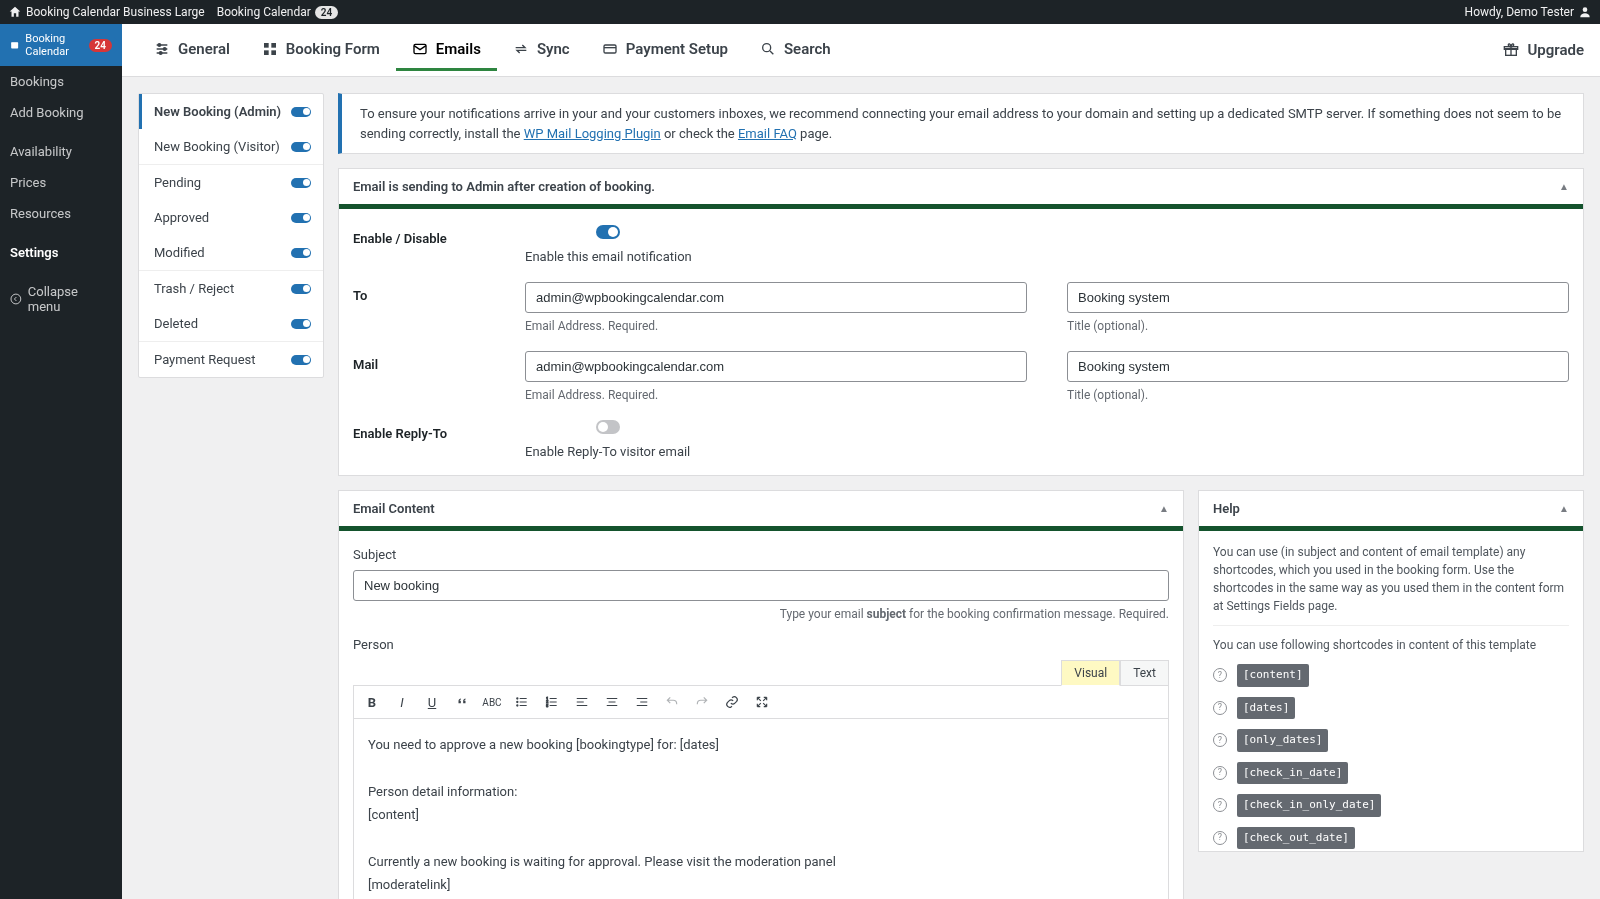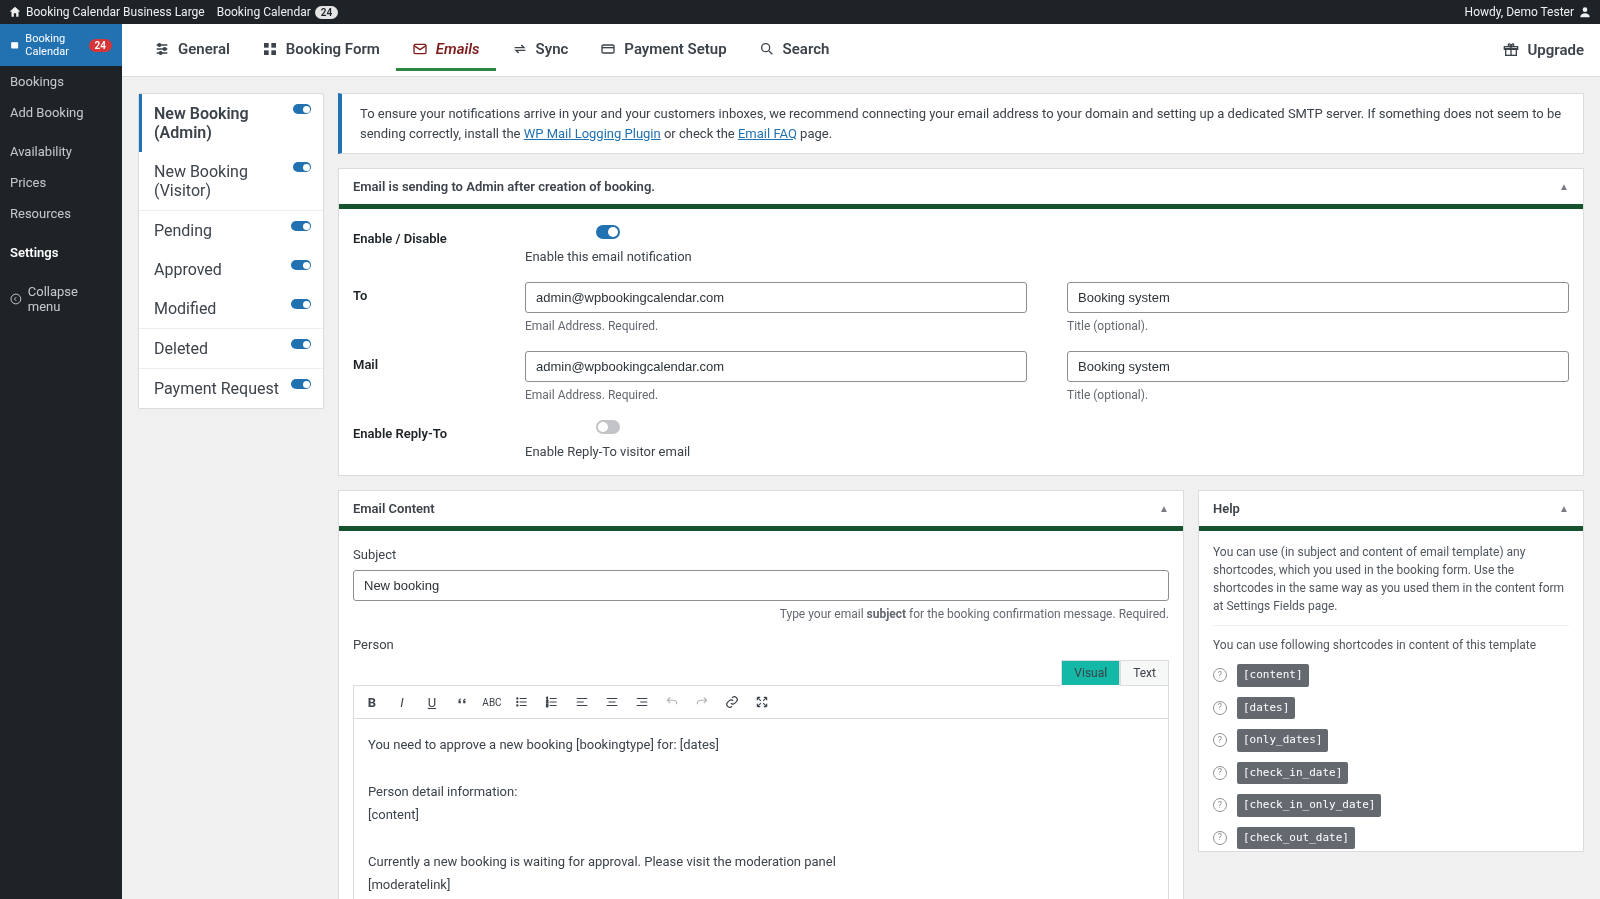--- a/index.html
+++ b/index.html
@@ -23,29 +23,29 @@
 .sidemenu-item.current { font-weight: 600; color: #fff; }
 .badge-red { background: #d63638; color: #fff; border-radius: 9px; padding: 1px 6px; font-size: 10px; font-weight: 600; }
 
 
 .main { flex: 1; display: flex; flex-direction: column; }
 
 
 .tabs { background: #fff; border-bottom: 1px solid #dcdcde; display: flex; align-items: center; justify-content: space-between; padding: 0 16px; height: 53px; }
 .tabs-left { display: flex; align-items: center; }
 .tab { padding: 10px 16px; font-size: 15px; color: #3c434a; cursor: pointer; display: flex; align-items: center; gap: 8px; border-bottom: 3px solid transparent; font-weight: 600; }
-.tab.active { border-bottom-color: #2e8540; color: #7f1d1d; font-style: italic; }
+.tab.active { border-bottom-color: #2e8540; color: #000000; }
 .tab-icon { width: 16px; height: 16px; display: inline-flex; }
 .upgrade { color: #3c434a; font-weight: 600; font-size: 15px; display: flex; align-items: center; gap: 8px; cursor: pointer; }
 
 .content-area { padding: 16px; display: flex; gap: 14px; align-items: flex-start; }
 
 
 .email-list { width: 186px; background: #fff; border: 1px solid #dcdcde; border-radius: 2px; flex-shrink: 0; }
-.email-list-item { padding: 10px 12px; font-size: 16px; color: #3c434a; cursor: pointer; display: flex; align-items: flex-start; justify-content: space-between; border-left: 3px solid transparent; }
+.email-list-item { padding: 10px 12px; font-size: 13px; color: #3c434a; cursor: pointer; display: flex; align-items: center; justify-content: space-between; border-left: 3px solid transparent; }
 .email-list-item.active { border-left-color: #2271b1; font-weight: 600; }
 .email-list-sep { border-top: 1px solid #eee; }
 
 
 .toggle { width: 20px; height: 10px; background: #2271b1; border-radius: 6px; position: relative; cursor: pointer; }
 .toggle::after { content: ""; position: absolute; width: 7px; height: 7px; background: #fff; border-radius: 50%; top: 1.5px; right: 1.5px; }
 
 .toggle-lg { width: 24px; height: 14px; background: #2271b1; border-radius: 8px; position: relative; cursor: pointer; }
 .toggle-lg::after { content: ""; position: absolute; width: 10px; height: 10px; background: #fff; border-radius: 50%; top: 2px; right: 2px; }
 .toggle-lg.off { background: #c3c4c7; }
@@ -75,21 +75,21 @@
 
 .row-two { display: flex; gap: 14px; align-items: flex-start; }
 .content-panel { flex: 1; }
 .help-panel { width: 386px; flex-shrink: 0; }
 
 .subject-help { text-align: right; font-size: 12px; color: #646970; margin-top: 6px; }
 
 
 .editor-tabs { display: flex; justify-content: flex-end; gap: 0; margin-bottom: -1px; }
 .editor-tab { padding: 5px 12px; font-size: 12px; border: 1px solid #dcdcde; background: #f6f7f7; cursor: pointer; }
-.editor-tab.active { background: #14b8a6; border-bottom-color: #fff; }
+.editor-tab.active { background: #fef9c3; border-bottom-color: #fff; }
 .editor-toolbar { border: 1px solid #dcdcde; background: #fff; padding: 6px 8px; display: flex; gap: 10px; align-items: center; }
 .ed-btn { width: 20px; height: 20px; display: flex; align-items: center; justify-content: center; cursor: pointer; color: #3c434a; font-size: 13px; }
 .editor-body { border: 1px solid #dcdcde; border-top: none; background: #fff; padding: 14px; font-size: 13px; line-height: 1.8; color: #3c434a; min-height: 170px; white-space: pre-wrap; }
 
 
 .help-body { padding: 12px 14px; font-size: 12px; color: #50575e; line-height: 1.5; max-height: 320px; overflow-y: auto; }
 .help-intro { padding-bottom: 10px; border-bottom: 1px solid #eee; margin-bottom: 10px; }
 .help-sub { margin-bottom: 10px; }
 .shortcode-row { display: flex; align-items: center; gap: 10px; margin-bottom: 10px; }
 .shortcode-help-icon { width: 14px; height: 14px; border: 1px solid #8c8f94; border-radius: 50%; display: flex; align-items: center; justify-content: center; font-size: 9px; color: #8c8f94; cursor: pointer; }
@@ -233,20 +233,24 @@
         <div class="email-list-item">
           <span>Approved</span>
           <span class="toggle"></span>
         </div>
         <div class="email-list-item">
           <span>Modified</span>
           <span class="toggle"></span>
         </div>
         <div class="email-list-sep"></div>
         <div class="email-list-item">
+          <span>Trash / Reject</span>
+          <span class="toggle"></span>
+        </div>
+        <div class="email-list-item">
           <span>Deleted</span>
           <span class="toggle"></span>
         </div>
         <div class="email-list-sep"></div>
         <div class="email-list-item">
           <span>Payment Request</span>
           <span class="toggle"></span>
         </div>
       </div>
 

